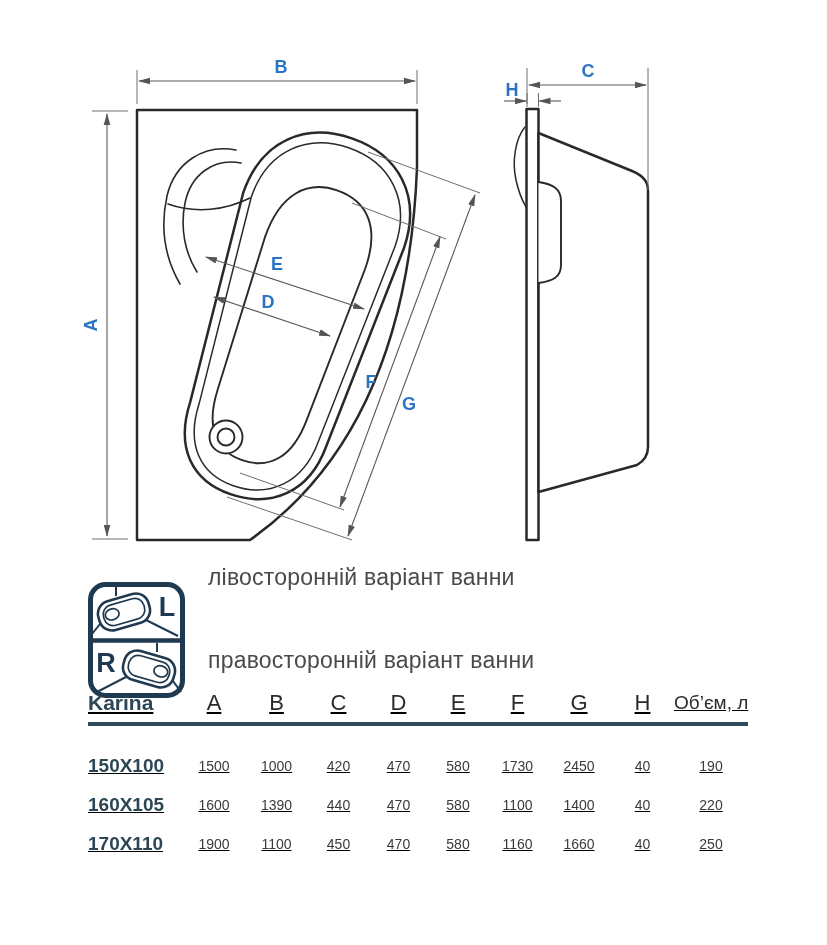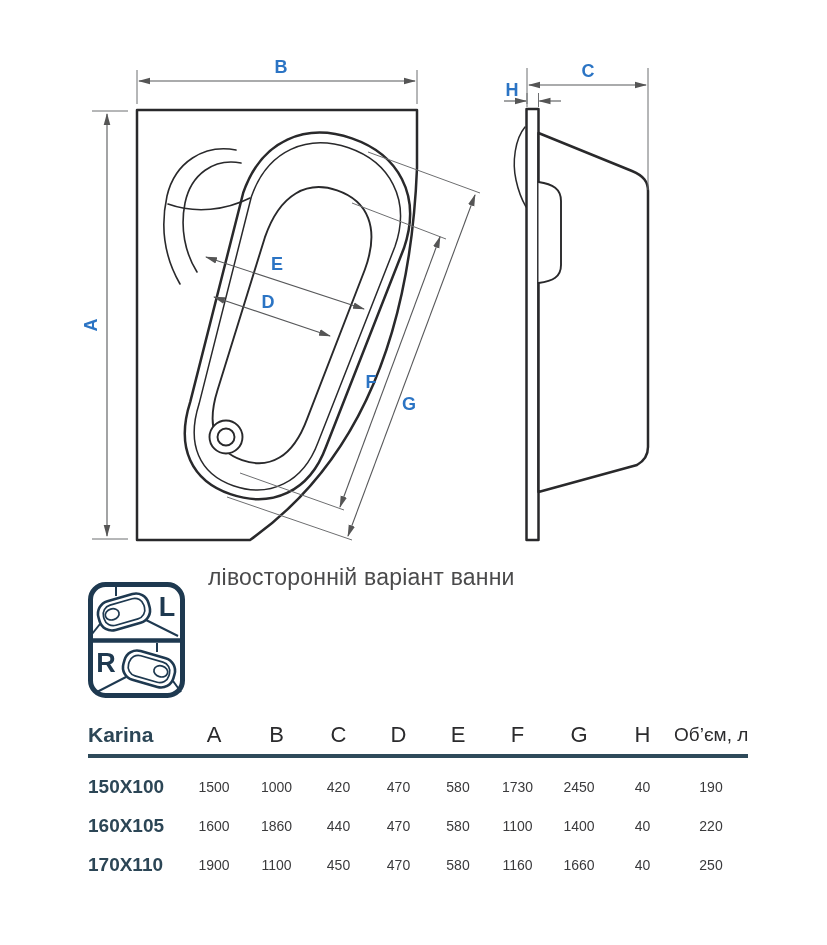--- a/index.html
+++ b/index.html
@@ -18,28 +18,28 @@
   .iconlbl{font:bold 27px "Liberation Sans",sans-serif;fill:#1e3950;text-anchor:middle;}
   .icn{stroke:#1e3950;fill:#fff;}
 
   .variant-text{
     position:absolute;left:208px;color:#4a4a4b;font-size:23px;letter-spacing:.2px;
   }
   .v1{top:564px;} .v2{top:647px;}
 
   .lr-icon{position:absolute;left:88px;top:582px;width:97px;height:116px;}
 
-  .tbl{position:absolute;left:88px;top:716px;width:660px;}
+  .tbl{position:absolute;left:88px;top:684px;width:660px;text-decoration:underline;}
   .grid{display:grid;grid-template-columns:95px 62px 63px 61px 59px 60px 59px 64px 63px 74px;align-items:center;}
   .hdr{height:38px;}
   .hdr .model{font-size:21px;font-weight:bold;color:#2c4656;text-align:left;}
   .hdr .col{font-size:22px;color:#2b2b2d;text-align:center;}
   .hdr .col-vol{font-size:19px;color:#2b2b2d;text-align:right;white-space:nowrap;}
   .rule{height:3.5px;background:#2e4a5a;width:660px;}
-  .rows{margin-top:10px;}
+  .rows{margin-top:21px;}
   .row{height:39px;}
   .row .size{font-size:19px;font-weight:bold;color:#2c4656;text-align:left;}
   .row .val{font-size:14px;color:#3a3a3c;text-align:center;}
 </style>
 </head>
 <body>
 
 <div class="page">
 
   <svg width="827" height="570" viewBox="0 0 827 570">
@@ -159,20 +159,21 @@
       <g transform="translate(61 87) rotate(16)">
         <rect class="icn" x="-26" y="-15" width="52" height="30" rx="13" stroke-width="2.6"></rect>
         <rect class="icn" x="-21" y="-10.5" width="42" height="21" rx="9.5" stroke-width="1.7"></rect>
         <ellipse class="icn" cx="12" cy="-1" rx="7" ry="5.5" stroke-width="1.7"></ellipse>
       </g>
       <text class="iconlbl" x="18" y="90">R</text>
     </g>
   </svg>
 
   <div class="variant-text v1">лівосторонній варіант ванни</div>
+  <div class="variant-text v2">правосторонній варіант ванни</div>
 
   <div class="tbl">
     <div class="grid hdr">
       <div class="model">Karina</div>
       <div class="col">A</div>
       <div class="col">B</div>
       <div class="col">C</div>
       <div class="col">D</div>
       <div class="col">E</div>
       <div class="col">F</div>
@@ -190,21 +191,21 @@
         <div class="val">470</div>
         <div class="val">580</div>
         <div class="val">1730</div>
         <div class="val">2450</div>
         <div class="val">40</div>
         <div class="val">190</div>
       </div>
       <div class="grid row">
         <div class="size">160X105</div>
         <div class="val">1600</div>
-        <div class="val">1860</div>
+        <div class="val">1390</div>
         <div class="val">440</div>
         <div class="val">470</div>
         <div class="val">580</div>
         <div class="val">1100</div>
         <div class="val">1400</div>
         <div class="val">40</div>
         <div class="val">220</div>
       </div>
       <div class="grid row">
         <div class="size">170X110</div>

